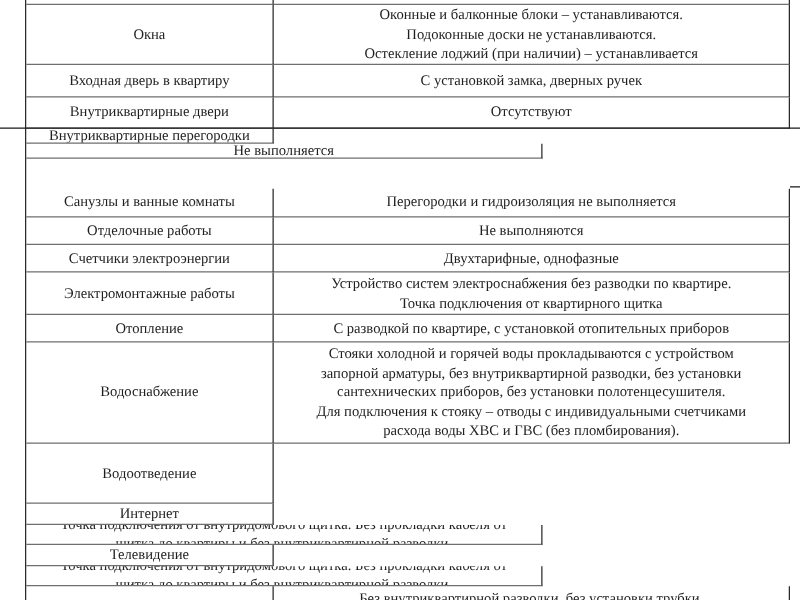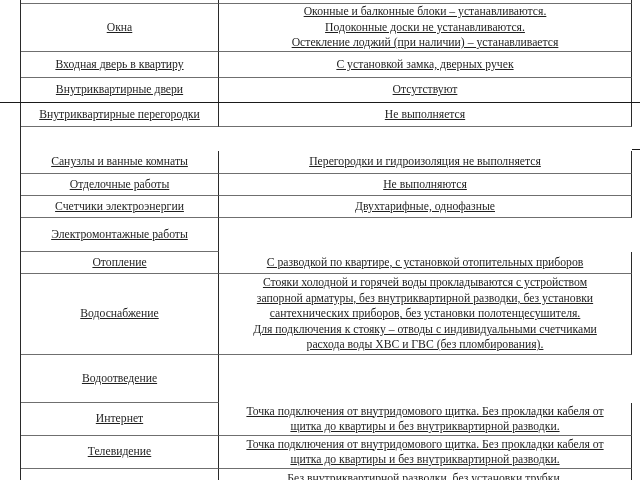--- a/index.html
+++ b/index.html
@@ -18,36 +18,35 @@
     display: flex; flex-direction: column;
   }
   .tr { display: flex; flex-shrink: 0; box-sizing: border-box; width: 611px; }
   .td {
     box-sizing: border-box; height: 100%;
     display: flex; align-items: center; justify-content: center;
     text-align: center; white-space: pre-line;
     font-size: 11.7px; line-height: 15.5px;
     border-bottom: 1px solid #6f6f6f;
     overflow: hidden;
-    text-decoration: underline;
   }
   .td.label { width: 198px; border-right: 1px solid #2a2a2a; padding: 0 4px; }
   .td.value { width: 413px; border-right: 1px solid #2a2a2a; padding: 0 5px; }
   .tr.last .td { border-bottom: none; }
 
   .h4  { height: 4px; }
   .h48 { height: 48px; }
   .h26 { height: 26px; }
   .h25 { height: 25px; }
-  .h24 { height: 24px; }
+  .h24 { height: 24px; flex-direction: column; }
   .h23 { height: 23px; margin-top: 24px; }
   .h22 { height: 22px; }
   .h34 { height: 34px; }
   .h81 { height: 81px; }
-  .h33 { height: 33px; }
+  .h33 { height: 33px; flex-direction: column; }
   .h35 { height: 35px; }
 
   .bleed-line {
     position: absolute; left: 0; top: 102px;
     width: 640px; height: 1px; background: #1a1a1a;
   }
   .stub-line {
     position: absolute; left: 632px; top: 149px;
     width: 8px; height: 1px; background: #1a1a1a;
   }
@@ -96,20 +95,22 @@
       <div class="td value">Не выполняются</div>
     </div>
 
     <div class="tr h22">
       <div class="td label">Счетчики электроэнергии</div>
       <div class="td value">Двухтарифные, однофазные</div>
     </div>
 
     <div class="tr h34">
       <div class="td label">Электромонтажные работы</div>
+      <div class="td value">Устройство систем электроснабжения без разводки по квартире.
+Точка подключения от квартирного щитка</div>
     </div>
 
     <div class="tr h22">
       <div class="td label">Отопление</div>
       <div class="td value">С разводкой по квартире, с установкой отопительных приборов</div>
     </div>
 
     <div class="tr h81">
       <div class="td label">Водоснабжение</div>
       <div class="td value">Стояки холодной и горячей воды прокладываются с устройством

